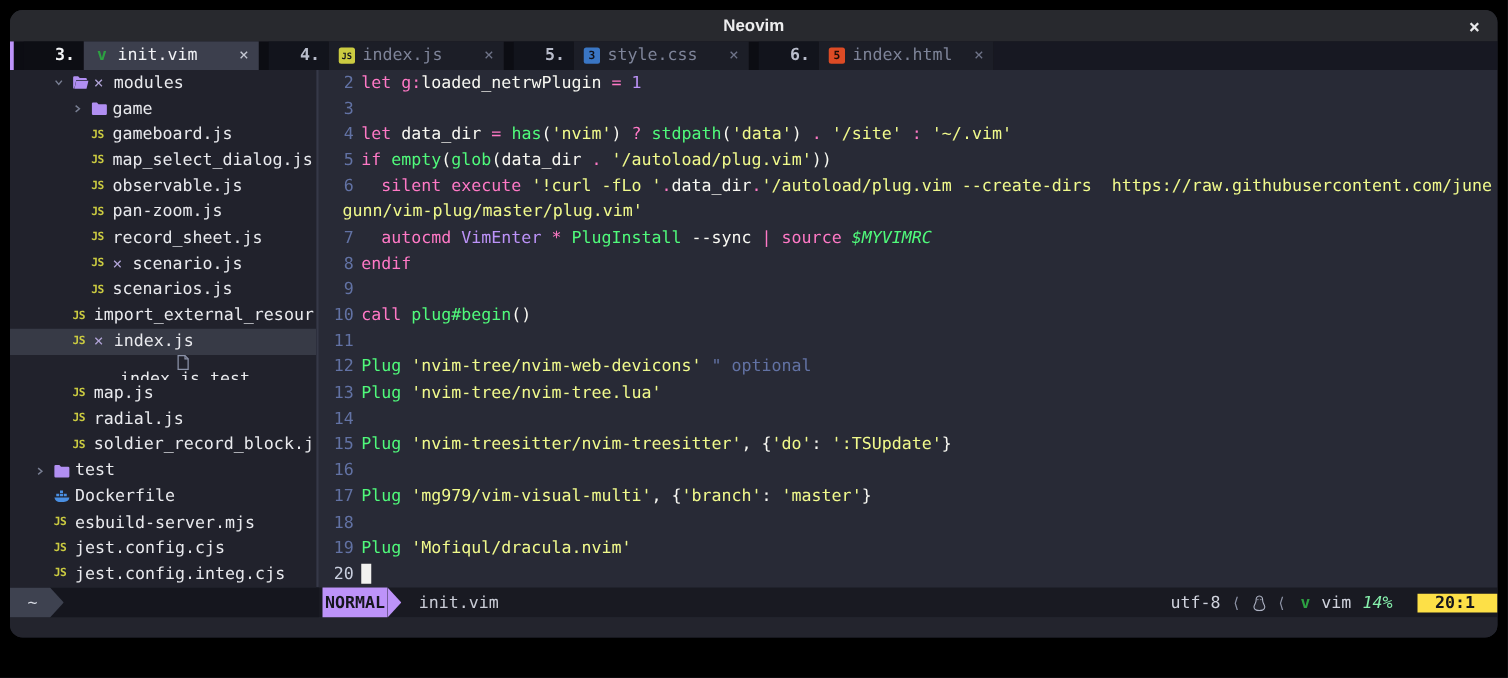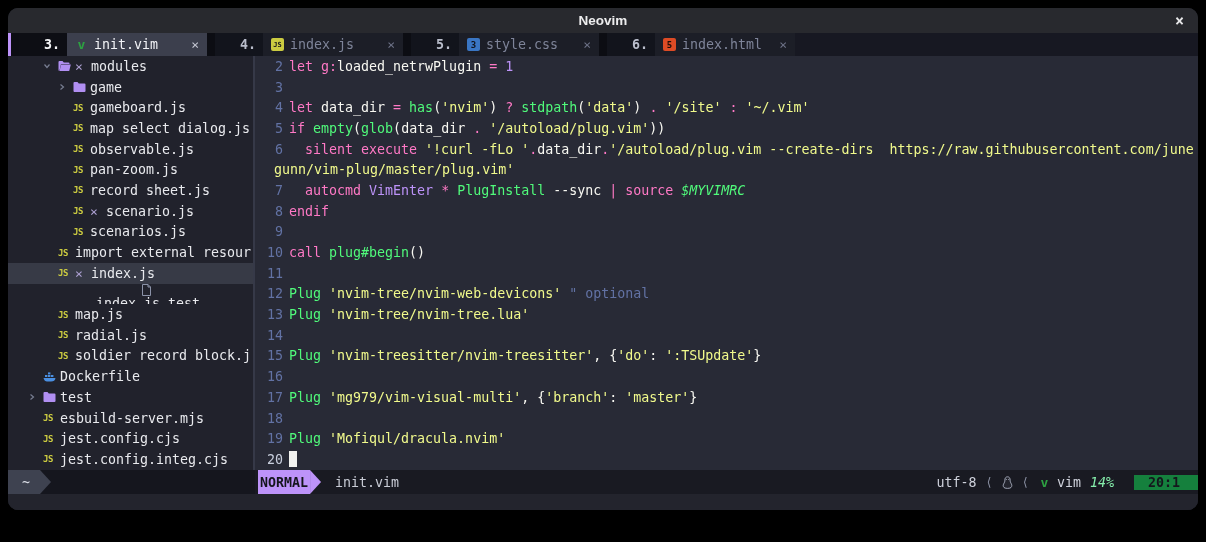--- a/index.html
+++ b/index.html
@@ -64,21 +64,21 @@
   .tree-status{width:247px;flex:0 0 auto;display:flex;align-items:stretch;background:#15161e;}
   .tree-chip{background:#3e4250;color:#d8dbe4;display:flex;align-items:center;padding:0 10px 0 14px;}
   .tri-r{width:11px;clip-path:polygon(0 0,100% 50%,0 100%);}
   .tri-l{width:11px;clip-path:polygon(100% 0,0 50%,100% 100%);}
   .mode-chip{background:#bd93f9;color:#15161d;font-weight:bold;display:flex;align-items:center;
              padding:0 2px;margin-left:3px;}
   .status-file{display:flex;align-items:center;margin-left:14px;color:#c9ccd6;}
   .status-right{margin-left:auto;display:flex;align-items:center;gap:9px;}
   .sep-angle{color:#8d93a6;font-size:12px;}
   .progress{color:#86efac;margin-right:0;font-style:italic;}
-  .loc-chip{background:#15803d;color:#15161d;font-weight:bold;display:flex;align-items:center;
+  .loc-chip{background:#fde047;color:#15161d;font-weight:bold;display:flex;align-items:center;
             padding:0 18px 0 14px;}
 
   .cmdline{height:16px;background:#23242d;flex:0 0 auto;}
 
   svg{display:block;}
 </style>
 </head>
 <body>
 
 <div class="window">
@@ -149,32 +149,32 @@
         <div class="trow" style="padding-left: 50px;"><span class="chev-slot"></span><span class="icon-slot"><span style="color: rgb(203, 203, 65); font-weight: bold; font-size: 9px; letter-spacing: -0.5px;">JS</span></span><span class="tname">scenarios.js</span></div>
         <div class="trow" style="padding-left: 35px;"><span class="chev-slot"></span><span class="icon-slot"><span style="color: rgb(203, 203, 65); font-weight: bold; font-size: 9px; letter-spacing: -0.5px;">JS</span></span><span class="tname">import_external_resour</span></div>
         <div class="trow selected" style="padding-left: 35px;"><span class="chev-slot"></span><span class="icon-slot"><span style="color: rgb(203, 203, 65); font-weight: bold; font-size: 9px; letter-spacing: -0.5px;">JS</span></span><span class="git-x">×</span><span class="tname">index.js</span></div>
         <div class="trow" style="padding-left: 35px; flex-direction: column;"><span class="chev-slot"></span><span class="icon-slot"><svg width="13" height="12" viewBox="0 0 13 12">
               <path d="M2.5 0.5 L8 0.5 L10.5 3 L10.5 11.5 L2.5 11.5 Z" fill="none" stroke="#8b92a8" stroke-width="1"></path>
               <path d="M8 0.5 L8 3 L10.5 3" fill="none" stroke="#8b92a8" stroke-width="1"></path>
             </svg></span><span class="tname">index.js.test</span></div>
         <div class="trow" style="padding-left: 35px;"><span class="chev-slot"></span><span class="icon-slot"><span style="color: rgb(203, 203, 65); font-weight: bold; font-size: 9px; letter-spacing: -0.5px;">JS</span></span><span class="tname">map.js</span></div>
         <div class="trow" style="padding-left: 35px;"><span class="chev-slot"></span><span class="icon-slot"><span style="color: rgb(203, 203, 65); font-weight: bold; font-size: 9px; letter-spacing: -0.5px;">JS</span></span><span class="tname">radial.js</span></div>
         <div class="trow" style="padding-left: 35px;"><span class="chev-slot"></span><span class="icon-slot"><span style="color: rgb(203, 203, 65); font-weight: bold; font-size: 9px; letter-spacing: -0.5px;">JS</span></span><span class="tname">soldier_record_block.j</span></div>
+        <div class="trow" style="padding-left: 20px;"><span class="chev-slot"><svg width="8" height="8" viewBox="0 0 8 8">
+              <polyline points="2.5,1.5 5.5,4 2.5,6.5" fill="none" stroke="#787e92" stroke-width="1.2"></polyline>
+            </svg></span><span class="icon-slot"><svg width="13" height="12" viewBox="0 0 13 12">
+              <path d="M0.5 2 Q0.5 1 1.5 1 L4.5 1 L5.8 2.4 L11.5 2.4 Q12.5 2.4 12.5 3.4 L12.5 10 Q12.5 11 11.5 11 L1.5 11 Q0.5 11 0.5 10 Z" fill="#b18ff2"></path>
+            </svg></span><span class="tname">test</span></div>
         <div class="trow" style="padding-left: 20px;"><span class="chev-slot"></span><span class="icon-slot"><svg width="13" height="12" viewBox="0 0 13 12">
               <rect x="2" y="4" width="2.4" height="2" fill="#4a8fe2"></rect>
               <rect x="5" y="4" width="2.4" height="2" fill="#4a8fe2"></rect>
               <rect x="5" y="1.4" width="2.4" height="2" fill="#4a8fe2"></rect>
               <rect x="8" y="4" width="2.4" height="2" fill="#4a8fe2"></rect>
               <path d="M0.5 7 L12.5 7 Q12 10.5 8 10.5 L4 10.5 Q1.5 10.5 0.5 7 Z" fill="#4a8fe2"></path>
             </svg></span><span class="tname">Dockerfile</span></div>
-        <div class="trow" style="padding-left: 20px;"><span class="chev-slot"><svg width="8" height="8" viewBox="0 0 8 8">
-              <polyline points="2.5,1.5 5.5,4 2.5,6.5" fill="none" stroke="#787e92" stroke-width="1.2"></polyline>
-            </svg></span><span class="icon-slot"><svg width="13" height="12" viewBox="0 0 13 12">
-              <path d="M0.5 2 Q0.5 1 1.5 1 L4.5 1 L5.8 2.4 L11.5 2.4 Q12.5 2.4 12.5 3.4 L12.5 10 Q12.5 11 11.5 11 L1.5 11 Q0.5 11 0.5 10 Z" fill="#b18ff2"></path>
-            </svg></span><span class="tname">test</span></div>
         <div class="trow" style="padding-left: 20px;"><span class="chev-slot"></span><span class="icon-slot"><span style="color: rgb(203, 203, 65); font-weight: bold; font-size: 9px; letter-spacing: -0.5px;">JS</span></span><span class="tname">esbuild-server.mjs</span></div>
         <div class="trow" style="padding-left: 20px;"><span class="chev-slot"></span><span class="icon-slot"><span style="color: rgb(203, 203, 65); font-weight: bold; font-size: 9px; letter-spacing: -0.5px;">JS</span></span><span class="tname">jest.config.cjs</span></div>
         <div class="trow" style="padding-left: 20px;"><span class="chev-slot"></span><span class="icon-slot"><span style="color: rgb(203, 203, 65); font-weight: bold; font-size: 9px; letter-spacing: -0.5px;">JS</span></span><span class="tname">jest.config.integ.cjs</span></div>
       </div>
     <div class="vsep"></div>
     <div class="editor" id="editor-host">
         <div class="erow"><span class="lnum">2</span><span class="lgap"></span><span class="code"><span class="tk-kw">let </span><span class="tk-kw">g:</span><span class="tk-fg">loaded_netrwPlugin</span><span class="tk-kw"> = </span><span class="tk-num">1</span></span></div>
         <div class="erow"><span class="lnum">3</span><span class="lgap"></span><span class="code"></span></div>
         <div class="erow"><span class="lnum">4</span><span class="lgap"></span><span class="code"><span class="tk-kw">let </span><span class="tk-fg">data_dir </span><span class="tk-kw">= </span><span class="tk-fn">has</span><span class="tk-fg">(</span><span class="tk-str">'nvim'</span><span class="tk-fg">)</span><span class="tk-kw"> ? </span><span class="tk-fn">stdpath</span><span class="tk-fg">(</span><span class="tk-str">'data'</span><span class="tk-fg">)</span><span class="tk-kw"> . </span><span class="tk-str">'/site'</span><span class="tk-kw"> : </span><span class="tk-str">'~/.vim'</span></span></div>
         <div class="erow"><span class="lnum">5</span><span class="lgap"></span><span class="code"><span class="tk-kw">if </span><span class="tk-fn">empty</span><span class="tk-fg">(</span><span class="tk-fn">glob</span><span class="tk-fg">(</span><span class="tk-fg">data_dir</span><span class="tk-kw"> . </span><span class="tk-str">'/autoload/plug.vim'</span><span class="tk-fg">))</span></span></div>

